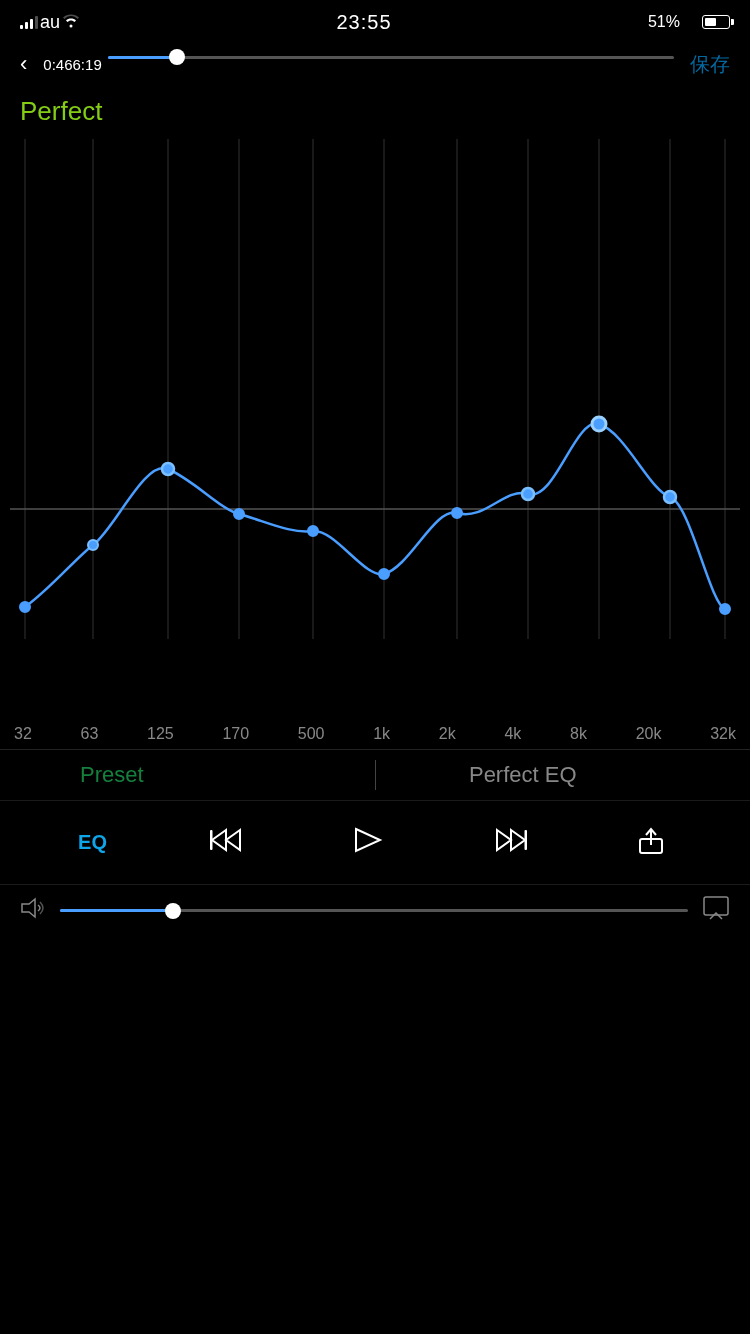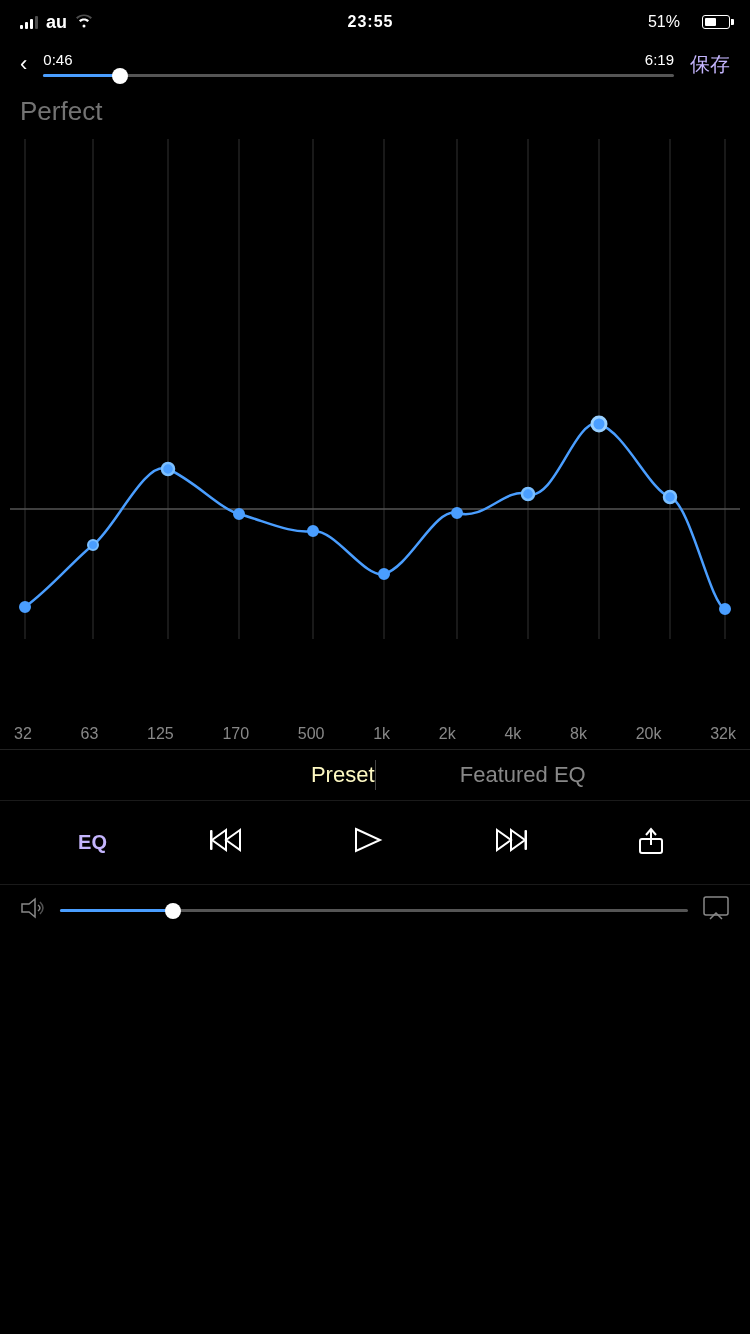--- a/index.html
+++ b/index.html
@@ -18,45 +18,45 @@
     .status-bar {
       display: flex;
       justify-content: space-between;
       align-items: center;
       padding: 8px 20px 4px;
       height: 40px;
     }
     .status-left {
       display: flex;
       align-items: center;
-      gap: 8px;
+      gap: 2px;
       font-size: 18px;
-      font-weight: 700;
+      font-weight: 400;
     }
     .signal-bars {
       display: flex;
       align-items: flex-end;
       gap: 2px;
       height: 14px;
     }
     .signal-bars span {
       background: #fff;
       width: 3px;
       border-radius: 1px;
     }
     .signal-bars span:nth-child(1) { height: 4px; }
     .signal-bars span:nth-child(2) { height: 7px; }
     .signal-bars span:nth-child(3) { height: 10px; }
     .signal-bars span:nth-child(4) { height: 13px; opacity: 0.3; }
     .wifi-icon {
       font-size: 14px;
     }
     .status-center {
-      font-size: 16px;
-      font-weight: 700;
+      font-size: 20px;
+      font-weight: 400;
       letter-spacing: 1px;
     }
     .status-right {
       display: flex;
       align-items: center;
       gap: 22px;
       font-size: 16px;
       font-weight: 500;
     }
     .battery-container {
@@ -100,21 +100,20 @@
     }
     .back-btn {
       color: #fff;
       font-size: 22px;
       cursor: pointer;
       padding: 4px;
     }
     .progress-container {
       flex: 1;
       display: flex;
-      flex-direction: column;
       gap: 6px;
     }
     .time-labels {
       display: flex;
       justify-content: space-between;
       font-size: 15px;
       color: #fff;
     }
     .progress-track {
       width: 100%;
@@ -133,32 +132,32 @@
       width: 16px;
       height: 16px;
       background: #fff;
       border-radius: 50%;
       position: absolute;
       left: 12.2%;
       top: 50%;
       transform: translate(-50%, -50%);
     }
     .save-btn {
-      color: #c4b5fd;
+      color: #0369a1;
       font-size: 20px;
       cursor: pointer;
       padding: 4px;
     }
 
     
     .preset-label {
       padding: 8px 20px 4px;
       font-size: 26px;
       font-weight: 400;
-      color: #737373;
+      color: #84cc16;
     }
 
     
     .eq-chart-area {
       position: relative;
       margin: 8px 0 0 0;
       padding: 0 10px;
       height: 580px;
     }
     .eq-chart-svg {
@@ -177,23 +176,23 @@
 
     
     .bottom-tabs {
       display: flex;
       align-items: center;
       padding: 10px 80px;
       border-top: 1px solid #222;
     }
     .tab-preset {
       flex: 1;
-      text-align: right;
+      text-align: left;
       font-size: 22px;
-      color: #fef9c3;
+      color: #15803d;
       cursor: pointer;
     }
     .tab-divider {
       width: 1px;
       height: 30px;
       background: #444;
     }
     .tab-featured {
       flex: 1;
       text-align: center;
@@ -212,21 +211,21 @@
     }
     .ctrl-btn {
       color: #4a9eff;
       font-size: 20px;
       cursor: pointer;
       padding: 6px;
     }
     .ctrl-btn.white { color: #fff; }
     .ctrl-label {
       font-size: 20px;
-      color: #c4b5fd;
+      color: #0ea5e9;
       font-weight: 600;
     }
 
     
     .volume-bar {
       display: flex;
       align-items: center;
       padding: 10px 20px;
       gap: 14px;
       border-top: 1px solid #1a1a1a;
@@ -364,21 +363,21 @@
   <span>2k</span>
   <span>4k</span>
   <span>8k</span>
   <span>20k</span>
   <span>32k</span>
 </div>
 
 <div class="bottom-tabs">
   <div class="tab-preset">Preset</div>
   <div class="tab-divider"></div>
-  <div class="tab-featured">Featured EQ</div>
+  <div class="tab-featured">Perfect EQ</div>
 </div>
 
 <div class="playback-controls">
   <span class="ctrl-label">EQ</span>
 
   <div class="ctrl-btn white">
     <svg width="34" height="28" viewBox="0 0 34 28" fill="none">
       <polygon points="17,4 3,14 17,24" stroke="white" stroke-width="2" fill="none"></polygon>
       <polygon points="31,4 17,14 31,24" stroke="white" stroke-width="2" fill="none"></polygon>
       <rect x="1" y="4" width="2.5" height="20" fill="white" rx="1"></rect>

